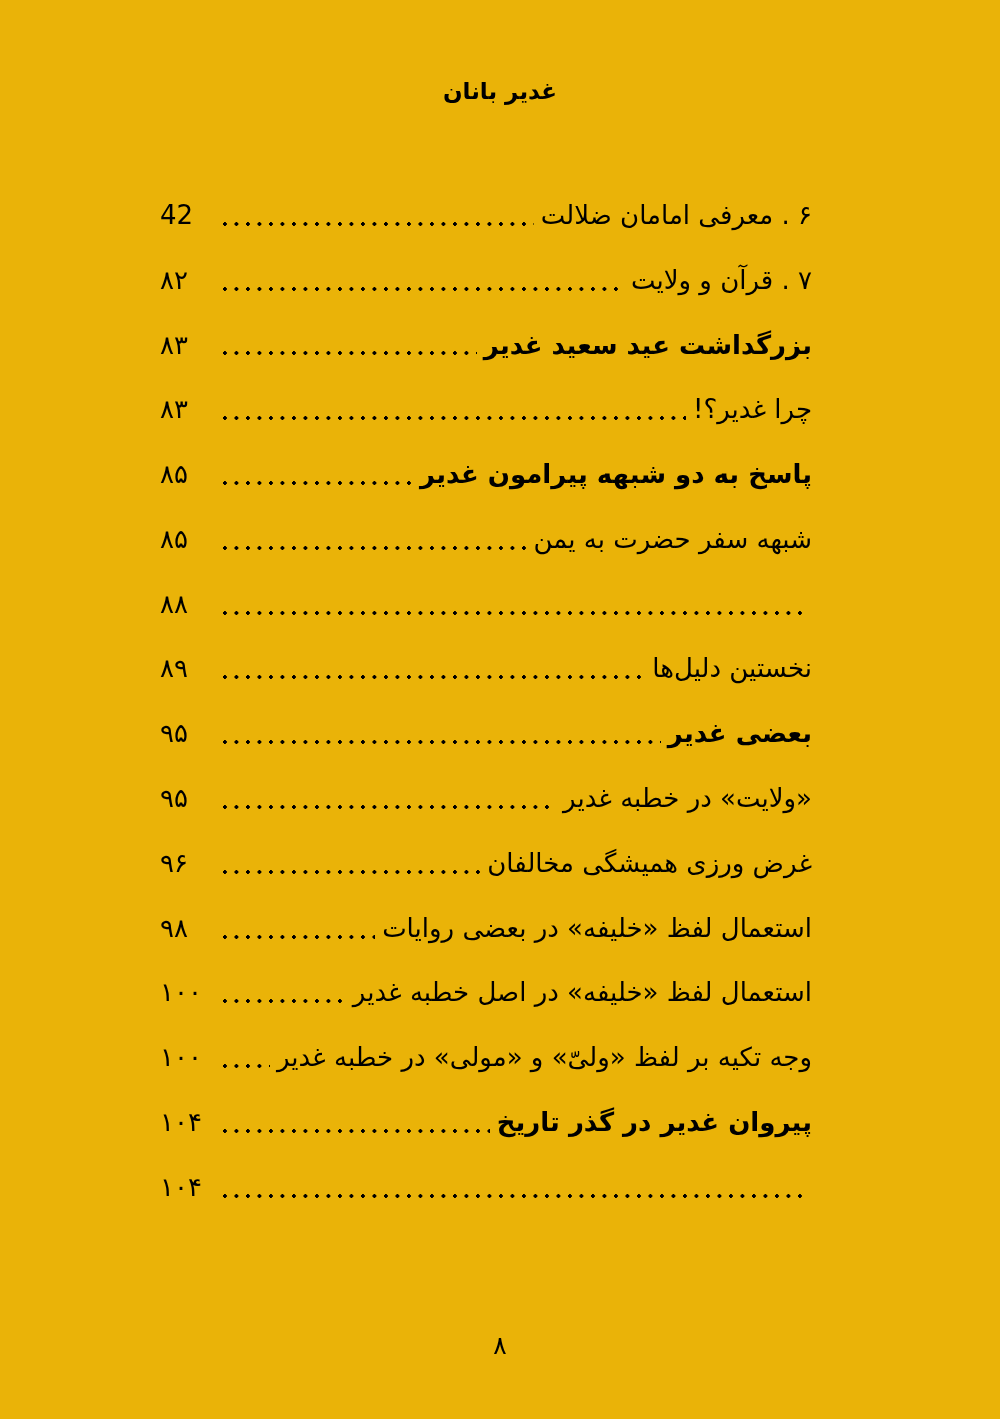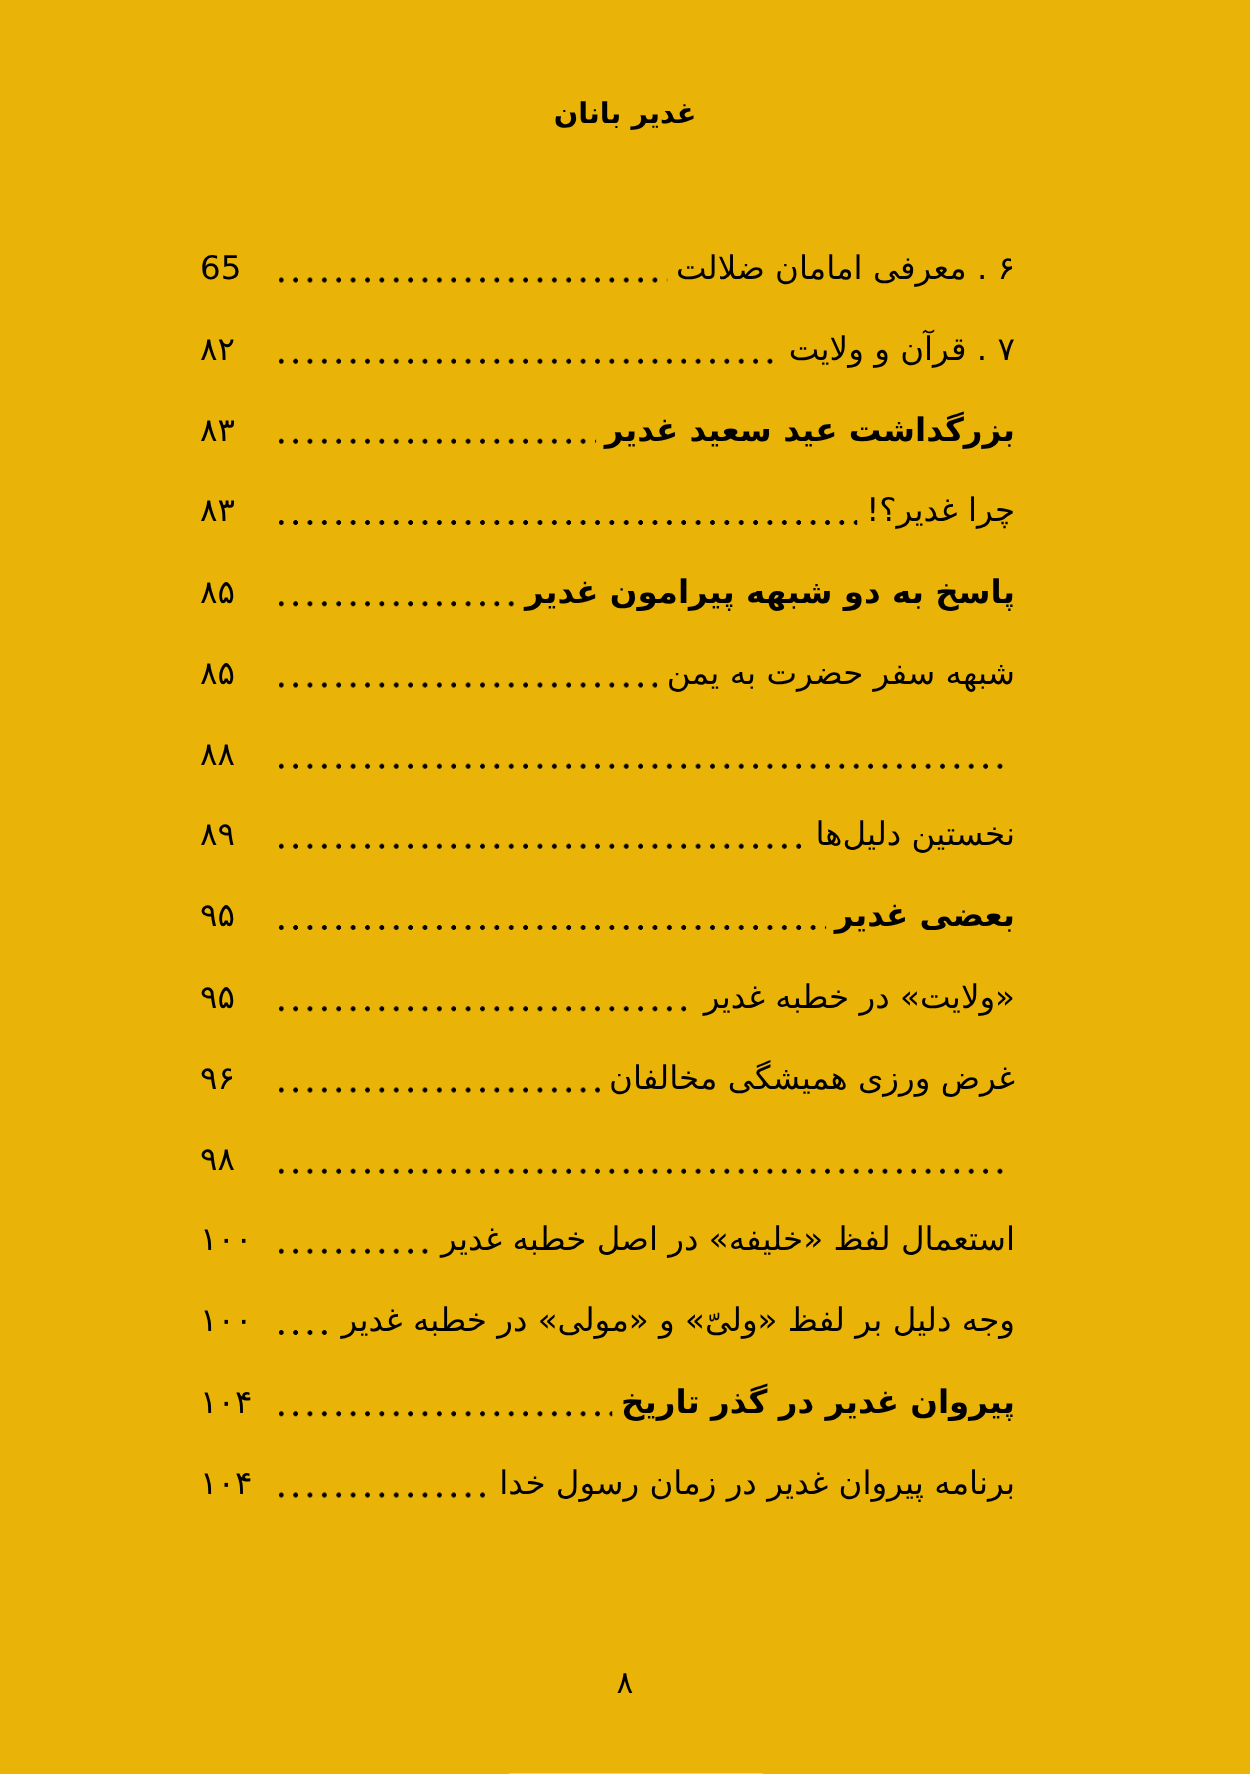--- a/index.html
+++ b/index.html
@@ -127,21 +127,21 @@
 
   <div class="page-header">
     <span class="header-title">غدیر بانان</span>
   </div>
 
   <div class="toc" id="toc-list">
 
   <div class="toc-entry level-2 gap-before-page gap-before-title">
         <span class="toc-title">۶ . معرفی امامان ضلالت</span>
         <span class="toc-leader"></span>
-        <span class="toc-page">65</span>
+        <span class="toc-page">42</span>
       </div>
       <div class="toc-entry level-2 gap-before-page gap-before-title">
         <span class="toc-title">۷ . قرآن و ولایت</span>
         <span class="toc-leader"></span>
         <span class="toc-page">۸۲</span>
       </div>
       <div class="toc-entry level-1 gap-before-page gap-before-title">
         <span class="toc-title">بزرگداشت عید سعید غدیر</span>
         <span class="toc-leader"></span>
         <span class="toc-page">۸۳</span>
@@ -179,40 +179,40 @@
         <span class="toc-title">«ولایت» در خطبه غدیر</span>
         <span class="toc-leader"></span>
         <span class="toc-page">۹۵</span>
       </div>
       <div class="toc-entry level-2 gap-before-page gap-before-title">
         <span class="toc-title">غرض ورزی همیشگی مخالفان</span>
         <span class="toc-leader"></span>
         <span class="toc-page">۹۶</span>
       </div>
       <div class="toc-entry level-2 gap-before-page gap-before-title">
+        <span class="toc-title">استعمال لفظ «خلیفه» در بعضی روایات</span>
         <span class="toc-leader"></span>
         <span class="toc-page">۹۸</span>
       </div>
       <div class="toc-entry level-2 gap-before-page gap-before-title">
         <span class="toc-title">استعمال لفظ «خلیفه» در اصل خطبه غدیر</span>
         <span class="toc-leader"></span>
         <span class="toc-page">۱۰۰</span>
       </div>
       <div class="toc-entry level-2 gap-before-page gap-before-title">
-        <span class="toc-title">وجه دلیل بر لفظ «ولیّ» و «مولی» در خطبه غدیر</span>
+        <span class="toc-title">وجه تکیه بر لفظ «ولیّ» و «مولی» در خطبه غدیر</span>
         <span class="toc-leader"></span>
         <span class="toc-page">۱۰۰</span>
       </div>
       <div class="toc-entry level-1 gap-before-page gap-before-title">
         <span class="toc-title">پیروان غدیر در گذر تاریخ</span>
         <span class="toc-leader"></span>
         <span class="toc-page">۱۰۴</span>
       </div>
       <div class="toc-entry level-2 gap-before-page gap-before-title">
-        <span class="toc-title">برنامه پیروان غدیر در زمان رسول خدا</span>
         <span class="toc-leader"></span>
         <span class="toc-page">۱۰۴</span>
       </div>
     </div>
 
   <div class="page-folio">
     <span>۸</span>
   </div>
 
 </div>

